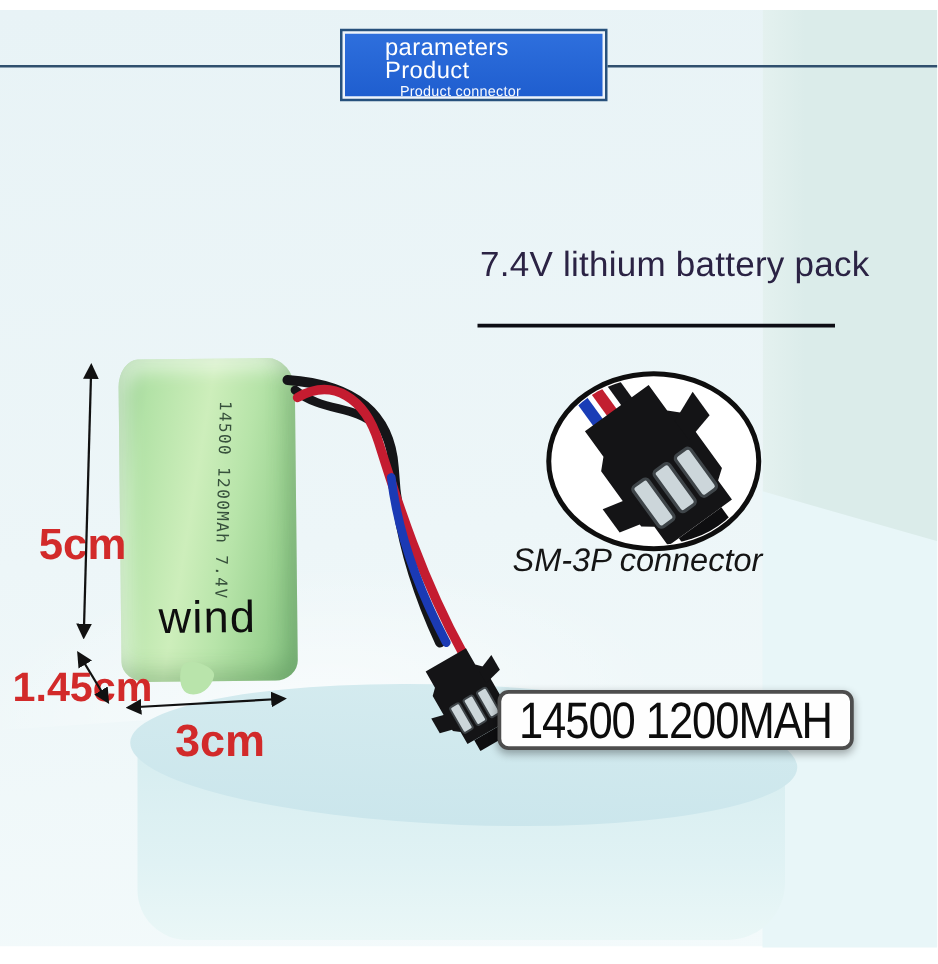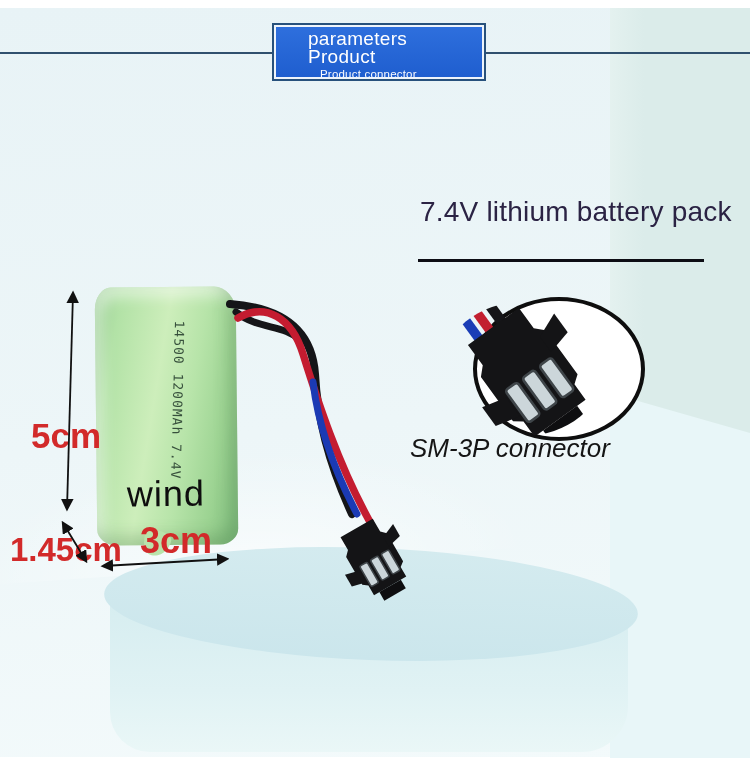--- a/index.html
+++ b/index.html
@@ -66,23 +66,23 @@
               background:#fefefe; border:3px solid #4d4d4d; border-radius:9px;
               box-shadow:0 3px 7px rgba(0,0,0,.33);
               display:flex; align-items:center; justify-content:center; }
   .spec-text { display:inline-block; transform:scaleX(.85); font-size:41px; color:#0c0c0c;
                letter-spacing:-1px; white-space:nowrap; }
 
   
   .dim { position:absolute; color:#d22a2a; font-weight:600; z-index:6; white-space:nowrap; }
   .dim-h { left:31px;  top:389px; font-size:35px;margin-top:27px; }
   .dim-t { left:10px;  top:531px; font-size:33px; }
-  .dim-w { left:140px; top:520px; font-size:36px;text-align:right; }
+  .dim-w { left:140px; top:572px; font-size:36px;text-align:right; }
 
-  .z5 { z-index:5;margin-left:36px; } .z6 { z-index:6; } .z8 { z-index:8; }
+  .z5 { z-index:5; } .z6 { z-index:6; } .z8 { z-index:8; }
 </style>
 </head>
 <body>
 
 <div class="canvas">
 
   <div class="main-bg"></div>
   <div class="cyan-br"></div>
   <div class="panel"></div>
   <div class="wave"></div>
@@ -151,18 +151,21 @@
 
     <g stroke="#111111" stroke-width="1.8">
       <line x1="73" y1="293" x2="67" y2="509" marker-start="url(#ah)" marker-end="url(#ah)"></line>
       <line x1="63" y1="523" x2="86" y2="561" marker-start="url(#ah)" marker-end="url(#ah)"></line>
       <line x1="103" y1="566" x2="227" y2="559" marker-start="url(#ah)" marker-end="url(#ah)"></line>
     </g>
   </svg>
 
   <div class="sm-label z8">SM-3P connector</div>
 
+  <div class="spec-box">
+    <span class="spec-text">14500 1200MAH</span>
+  </div>
 
   <div class="dim dim-h">5cm</div>
   <div class="dim dim-t">1.45cm</div>
   <div class="dim dim-w">3cm</div>
 
 </div>
 
 </body></html>

